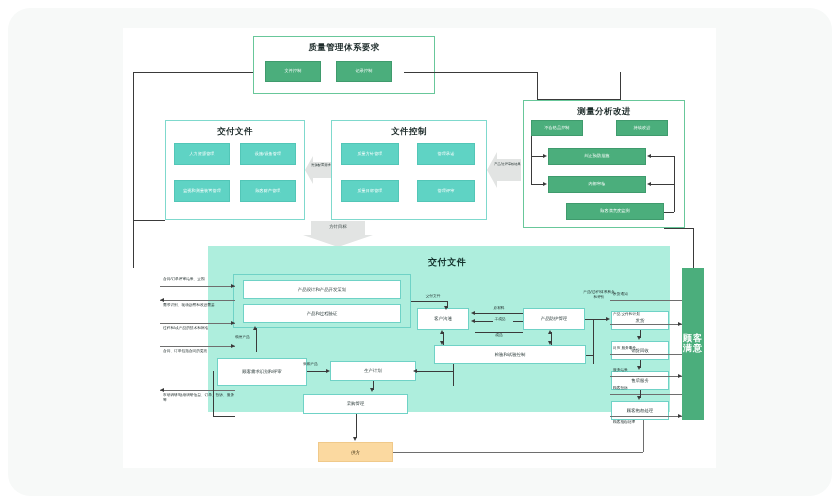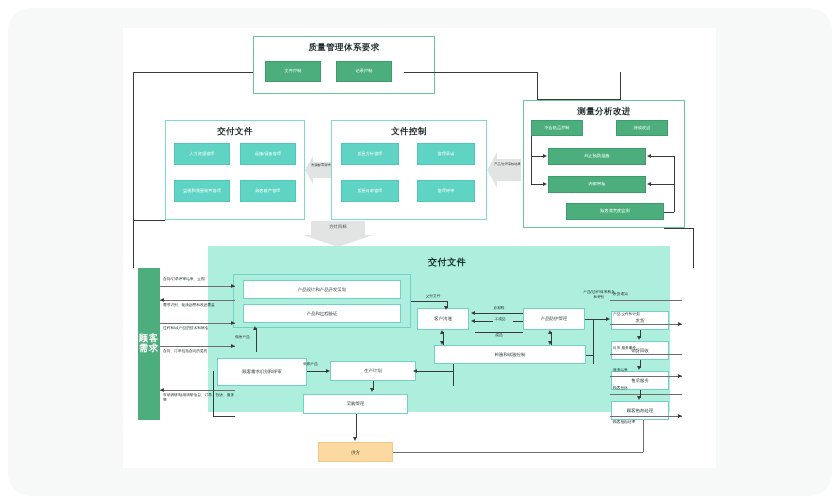--- a/index.html
+++ b/index.html
@@ -195,22 +195,22 @@
 
     <div class="wbox" style="left:400px;top:280px;width:62px;height:22px;">产品防护管理</div>
 
     <div class="wbox" style="left:311px;top:317px;width:152px;height:19px;">检验和试验控制</div>
 
     <div class="wbox" style="left:488px;top:283px;width:58px;height:19px;">发货</div>
     <div class="wbox" style="left:488px;top:313px;width:58px;height:19px;">销货回收</div>
     <div class="wbox" style="left:488px;top:343px;width:58px;height:19px;">售后服务</div>
     <div class="wbox" style="left:488px;top:373px;width:58px;height:19px;">顾客抱怨处理</div>
 
-    <div class="bandbox" style="left:15px;top:240px;width:22px;height:152px;">
-      <span>顾客需求</span>
+    <div class="bandbox" style="left:559px;top:240px;width:22px;height:152px;">
+      <span>顾客满意</span>
     </div>
 
     <div class="ln lnh ln-grey" style="left:37px;top:258px;width:75px;"></div>
     <div class="arrow ar-r" style="left:108px;top:255.5px;"></div>
     <div class="lbl lbl-l" style="left:40px;top:249px;width:72px;">合同/订单评审结果、交期</div>
 
     <div class="ln lnh ln-grey" style="left:37px;top:272px;width:75px;"></div>
     <div class="arrow ar-l" style="left:37px;top:269.5px;"></div>
     <div class="lbl lbl-l" style="left:40px;top:275px;width:72px;">需求识别、现场勘察和改进需要</div>
 

